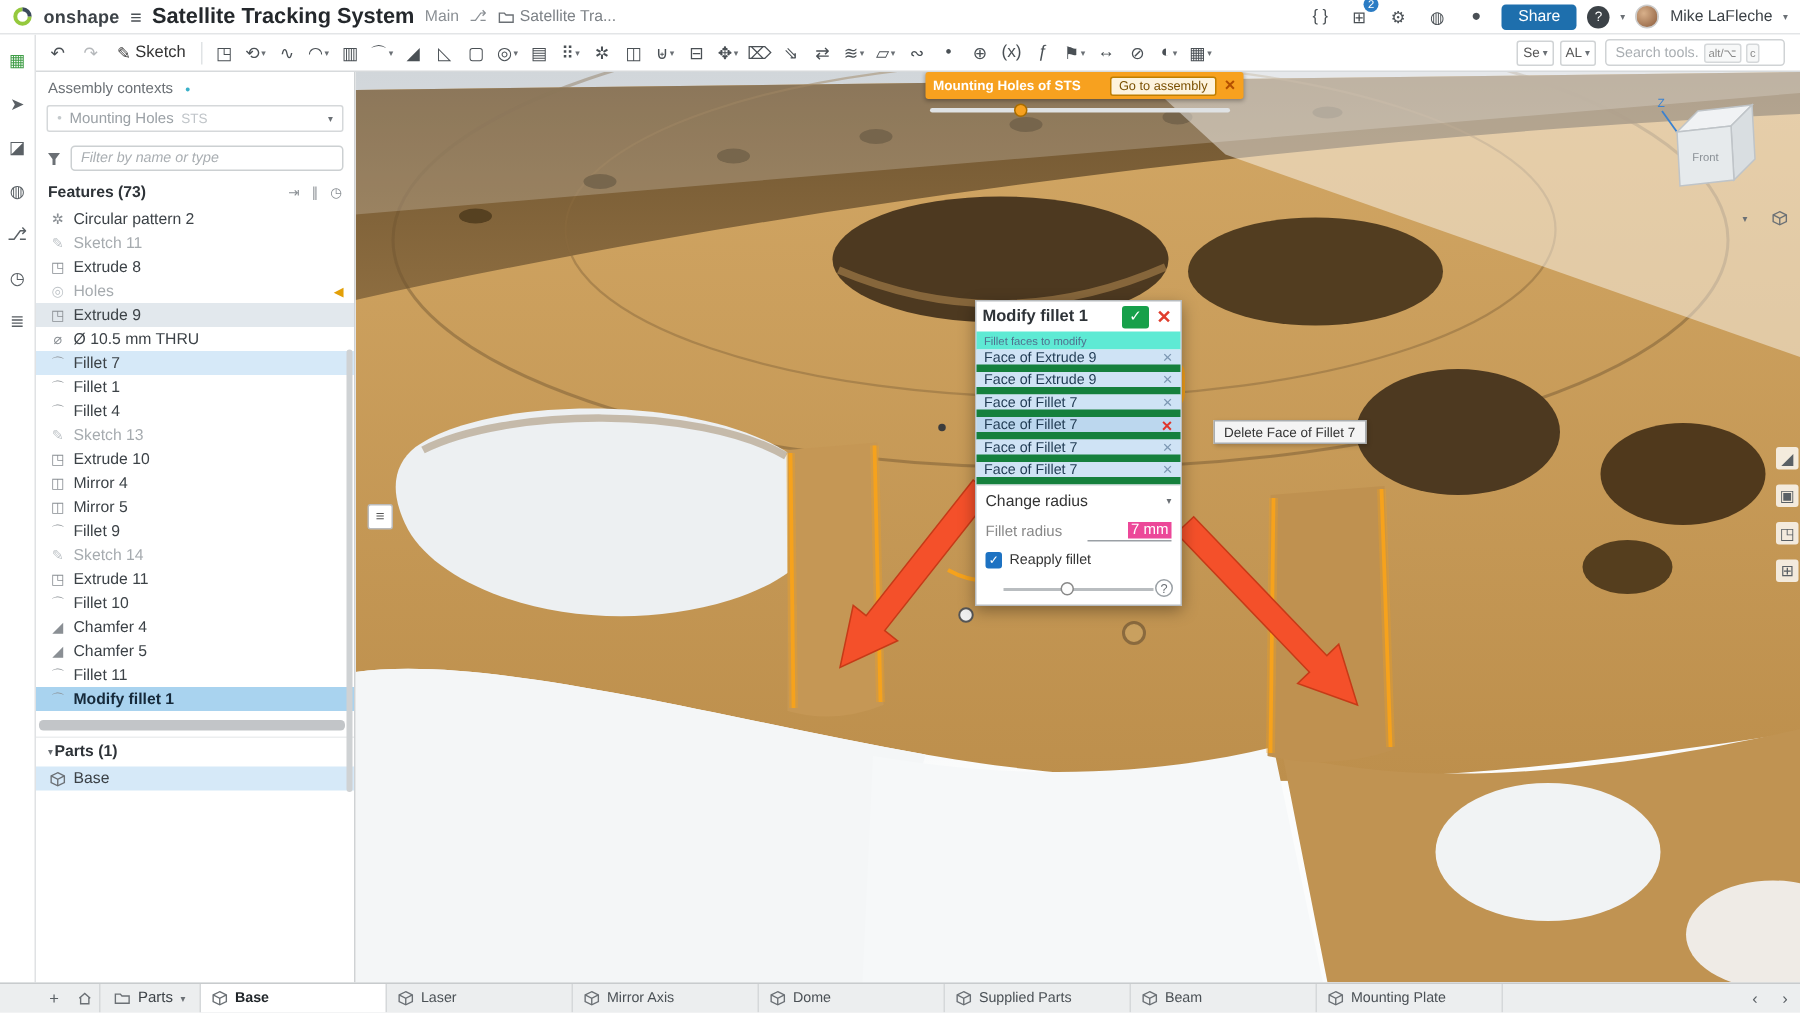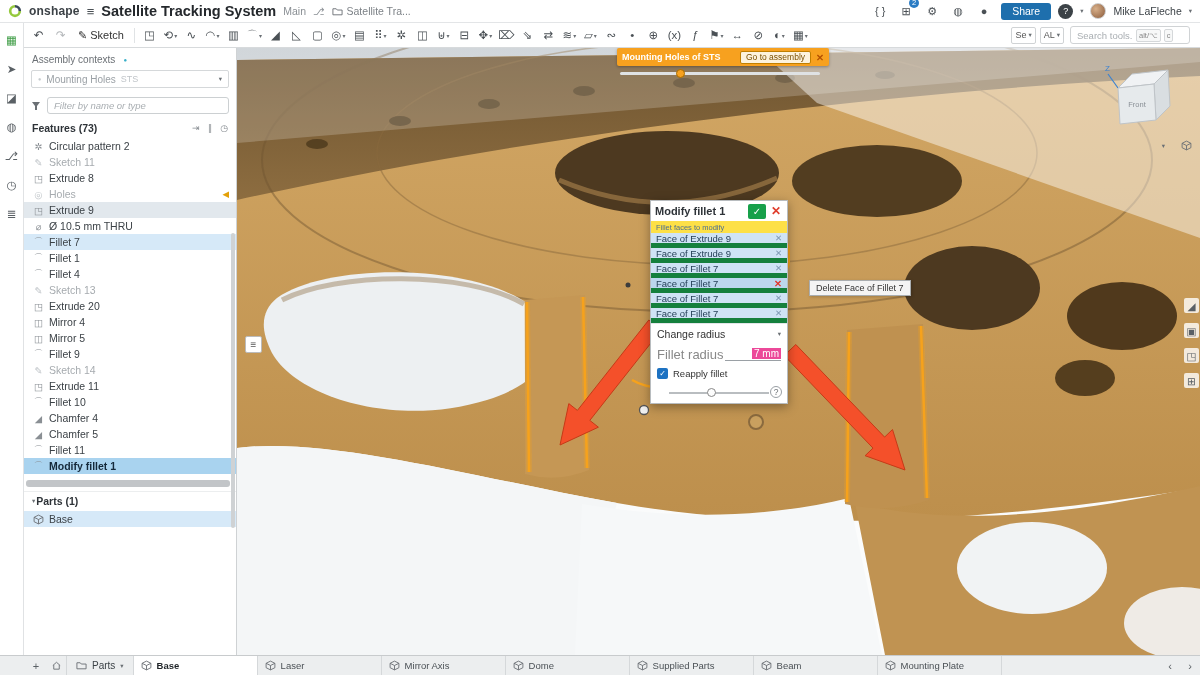--- a/index.html
+++ b/index.html
@@ -84,31 +84,31 @@
   #vc-row{position:absolute;right:8px;top:92px;display:flex;align-items:center;gap:16px;z-index:5;color:#6b7075}
   #right-tools{position:absolute;right:1px;top:250px;display:flex;flex-direction:column;gap:10px;align-items:center;z-index:5}
   .rtool{width:15px;height:15px;display:flex;align-items:center;justify-content:center;color:#5a6065;font-size:10.5px;background:rgba(255,255,255,.8);border-radius:2px;cursor:pointer}
   #vp-left-btn{position:absolute;left:8px;top:288px;width:17px;height:17px;border:1px solid #bbb;background:#fff;border-radius:2px;display:flex;align-items:center;justify-content:center;font-size:10px;color:#555;z-index:5;cursor:pointer}
   
   #dialog{position:absolute;left:413px;top:152px;width:138px;background:#fff;border:1px solid #b8bcbf;box-shadow:0 3px 10px rgba(0,0,0,.35);z-index:8;font-size:10px}
   .dlg-title{display:flex;align-items:center;gap:3px;height:20px;padding:0 4px}
   .dlg-name{flex:1;font-weight:bold;font-size:11px;color:#2e3338}
   .dlg-check{width:18px;height:15px;background:#17a04a;color:#fff;border-radius:2px;font-size:10px;display:flex;align-items:center;justify-content:center;cursor:pointer}
   .dlg-x{width:14px;text-align:center;color:#e03e2d;font-size:12px;font-weight:bold;cursor:pointer}
-  .dlg-facesheader{background:#fde047;font-size:7.5px;color:#50708e;padding:2px 5px 1px}
+  .dlg-facesheader{background:#5eead4;font-size:7.5px;color:#50708e;padding:2px 5px 1px}
   .facerow{display:flex;align-items:flex-start;height:15px;padding:0 5px;background:#cfe3f5;border-bottom:5px solid #15803d}
   .facerow.hot{background:#bcd7ee}
   .facelbl{font-size:9.5px;color:#1f3a52;white-space:nowrap}
   .facex{margin-left:auto;color:#7c97b2;font-size:8.5px;cursor:pointer}
   .facex.red{color:#e0352b;font-weight:bold;font-size:9.5px}
   .dlg-row{display:flex;align-items:center;padding:0 6px}
   .dlg-mode{height:20px;font-size:10.5px;color:#333;border-top:1px solid #e2e5e8;cursor:pointer}
   .dlg-mode .caret{margin-left:auto}
   .dlg-radius{height:22px}
-  .rlabel{font-size:13px;color:#888}
+  .rlabel{font-size:10px;color:#888}
   .rvalue{margin-left:auto;width:56px;border-bottom:1px solid #9aa0a5;text-align:right;font-size:10px;padding-bottom:1px}
   .rvalue .sel{background:#ec4899;color:#fff;padding:0 2px}
   .dlg-reapply{height:17px;gap:5px}
   .cbx{width:11px;height:11px;background:#1d72c2;border-radius:2px;color:#fff;font-size:8px;display:flex;align-items:center;justify-content:center;cursor:pointer}
   .dlg-reapply span:last-child{font-size:9.5px;color:#333}
   .dlg-slider{height:21px;position:relative;justify-content:center}
   .strack{width:100px;height:2px;background:#b9bdc0;position:relative;cursor:pointer}
   .sknob{position:absolute;left:38%;top:-4px;width:9px;height:9px;background:#fdfdfd;border:1px solid #888;border-radius:50%}
   .help{position:absolute;right:5px;top:4px;width:12px;height:12px;border:1px solid #9aa0a5;border-radius:50%;color:#6b7075;font-size:8.5px;display:flex;align-items:center;justify-content:center;cursor:pointer}
   #tooltip{position:absolute;left:572px;top:232px;background:#f4f4f4;border:1px solid #a9adb0;padding:2px 6px;font-size:9px;color:#333;white-space:nowrap;z-index:9;box-shadow:1px 1px 3px rgba(0,0,0,.2)}
@@ -457,21 +457,21 @@
       </div>
 
       <div class="frow muted">
         <i class="ficon">✎</i>
         <span class="flabel">Sketch 13</span>
 
       </div>
 
       <div class="frow normal">
         <i class="ficon">◳</i>
-        <span class="flabel">Extrude 20</span>
+        <span class="flabel">Extrude 10</span>
 
       </div>
 
       <div class="frow normal">
         <i class="ficon">◫</i>
         <span class="flabel">Mirror 4</span>
 
       </div>
 
       <div class="frow normal">

